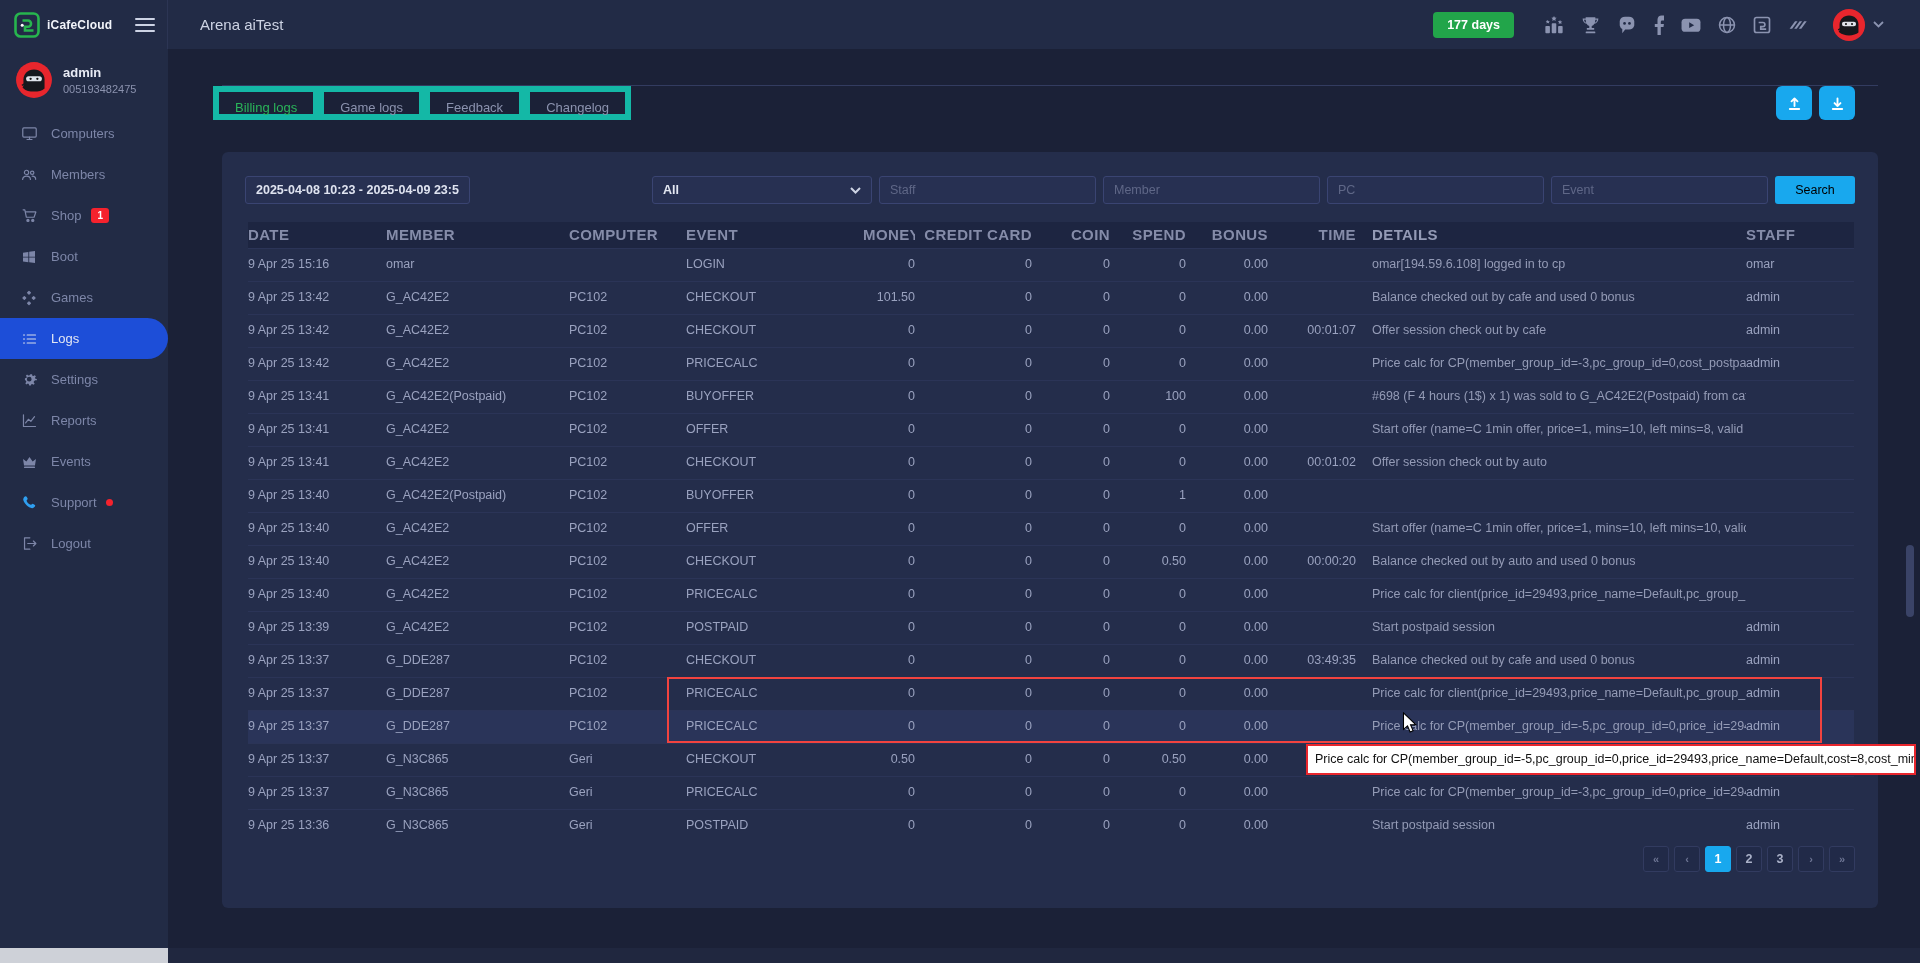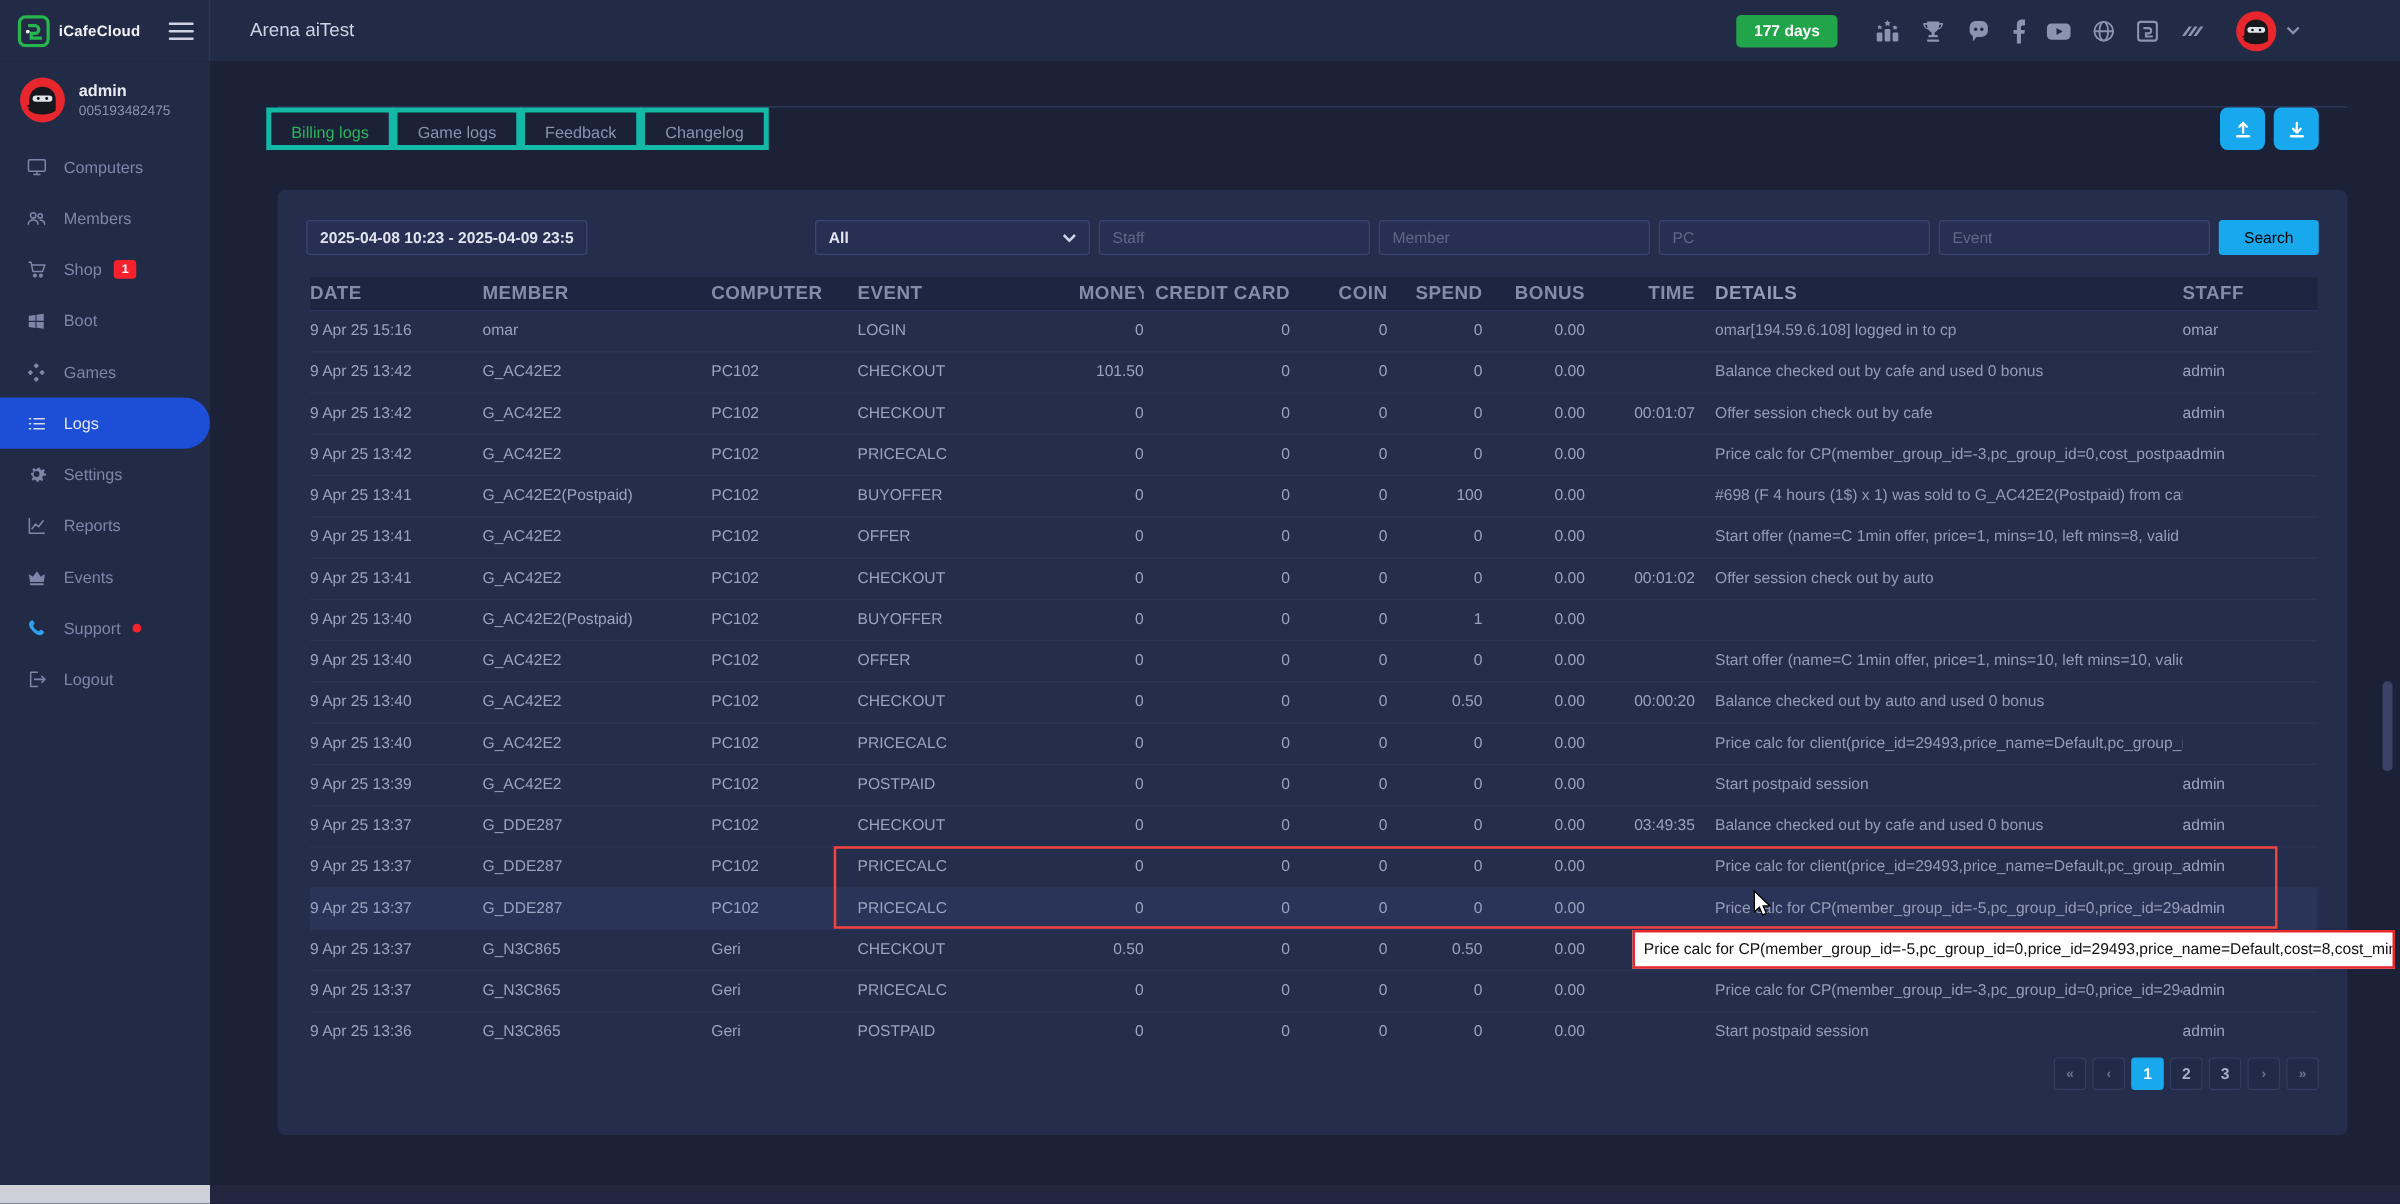--- a/index.html
+++ b/index.html
@@ -7,21 +7,21 @@
   body { font-family:"Liberation Sans","DejaVu Sans",sans-serif; background:#1b2238; position:relative; }
 
   
   .topbar { position:absolute; left:0; top:0; width:1920px; height:49px; background:#222b46; display:flex; align-items:center; z-index:30; }
   .logo-area { width:168px; height:49px; display:flex; align-items:center; padding:0 12px 0 14px; border-right:1px solid #2c3554; background:#222b46; }
   .logo-mark { flex:0 0 auto; }
   .logo-text { color:#f2f4fa; font-size:12px; font-weight:bold; margin-left:7px; letter-spacing:.2px; }
   .hamburger { margin-left:auto; width:20px; cursor:pointer; }
   .hamburger span { display:block; height:2px; background:#cdd3e4; margin:4px 0; border-radius:2px; }
   .page-title { color:#cdd3e4; font-size:15px; margin-left:32px; }
-  .topbar-right { margin-left:auto; display:flex; align-items:center; gap:15px; padding-right:80px; }
+  .topbar-right { margin-left:auto; display:flex; align-items:center; gap:15px; padding-right:36px; }
   .days-badge { background:#22a54a; color:#fff; font-size:12.5px; font-weight:bold; border:none; border-radius:4px; padding:6px 14px; margin-right:14px; cursor:pointer; font-family:inherit; }
   .hicon { color:#8b93b0; display:flex; align-items:center; cursor:pointer; }
   .avatar-wrap { display:flex; align-items:center; gap:7px; margin-left:8px; cursor:pointer; }
 
   
   .sidebar { position:absolute; left:0; top:49px; width:168px; height:899px; background:#222b45; z-index:20; }
   .profile { display:flex; align-items:center; padding:12px 10px 14px 15px; }
   .profile-texts { margin-left:10px; }
   .profile-name { color:#e8ebf5; font-size:13px; font-weight:bold; }
   .profile-id { color:#8b92ae; font-size:11px; margin-top:3px; }
@@ -31,21 +31,21 @@
   .sicon { width:18px; height:18px; display:flex; align-items:center; justify-content:center; }
   .slabel { font-size:13px; margin-left:13px; }
   .sbadge { background:#f5222d; color:#fff; font-size:10px; font-weight:bold; border-radius:3px; padding:2px 6px; margin-left:10px; }
   .sdot { width:7px; height:7px; border-radius:50%; background:#f5222d; margin-left:9px; }
   .support-icon { color:#2f9ff0; }
 
   
   .main { position:absolute; left:168px; top:49px; width:1752px; height:914px; background:#1b2137; }
   .tabs-divider { position:absolute; left:54px; right:42px; top:36px; height:1px; background:#333c60; }
   .tabs { position:absolute; left:46px; top:37px; display:flex; }
-  .tab { border:4px solid #14b8a6; margin-left:-1px; padding:0 16px; height:34px; line-height:32px; font-size:13px; color:#8b92ae; cursor:pointer; white-space:nowrap; }
+  .tab { border:6px solid #14b8a6; margin-left:-1px; padding:0 16px; height:34px; line-height:32px; font-size:13px; color:#8b92ae; cursor:pointer; white-space:nowrap; }
   .tab.active { color:#2ab55a; }
   .export-btns { position:absolute; left:1608px; top:37px; display:flex; gap:7px; }
   .export-btn { width:36px; height:34px; background:#18a8ee; border:none; border-radius:6px; color:#fff; display:flex; align-items:center; justify-content:center; cursor:pointer; }
 
   
   .card { position:absolute; left:54px; top:103px; width:1656px; height:756px; background:#242d4b; border-radius:6px; }
   .filters { position:absolute; left:23px; top:24px; width:1610px; height:28px; display:flex; gap:7px; }
   .f-input { background:#273052; border:1px solid #3a4472; border-radius:3px; height:28px; color:#c6cbdc; font-size:12.5px; padding:0 10px; font-family:inherit; outline:none; }
   .f-input::placeholder { color:#5f6787; }
   .date-input { width:225px; color:#dfe3f0; font-weight:bold; font-size:12.5px; }

